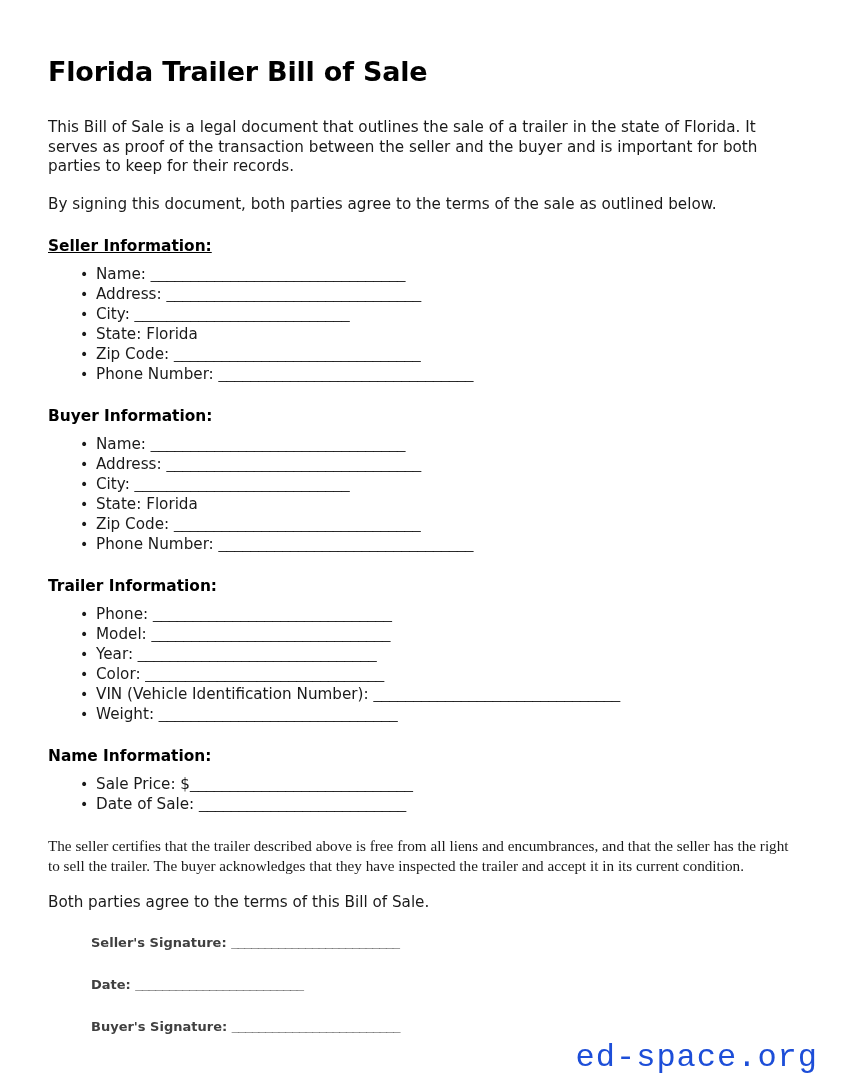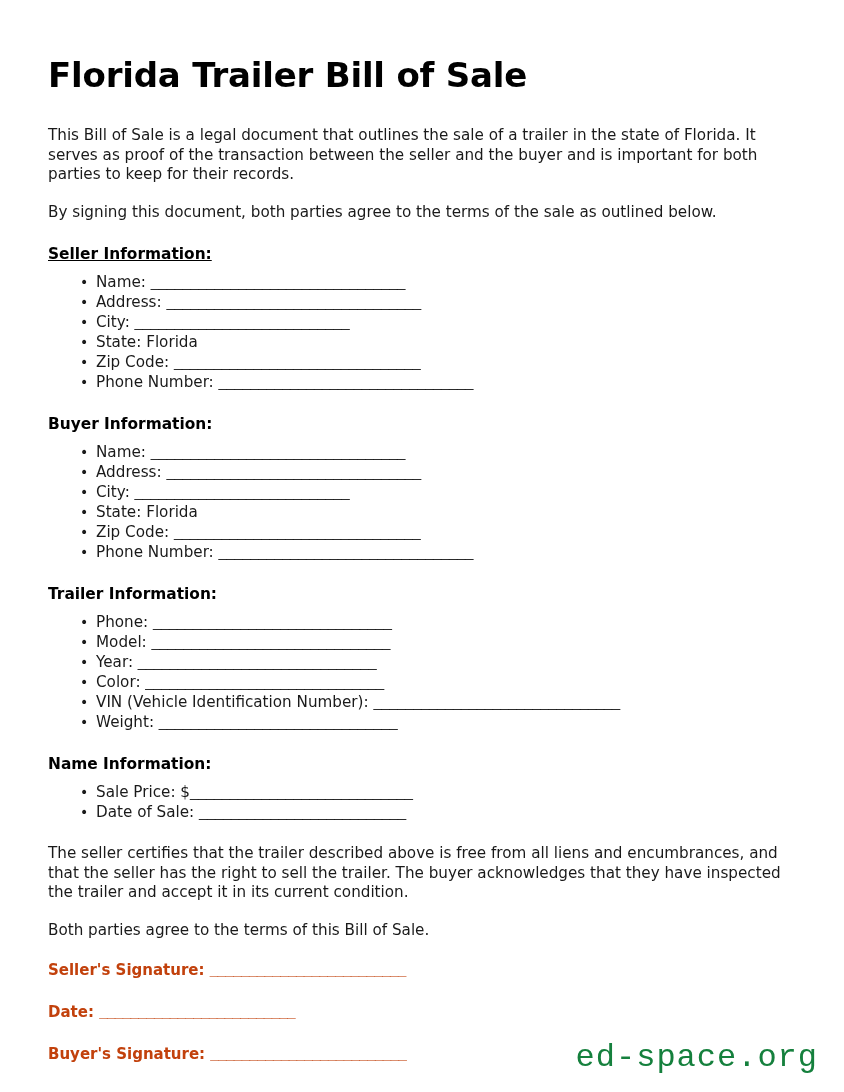--- a/index.html
+++ b/index.html
@@ -21,38 +21,38 @@
     position: absolute;
     left: 0; top: 0;
     width: 844px;
     height: 1092px;
     background: #ffffff;
     box-sizing: border-box;
     padding: 48px 48px 0 48px;
   }
 
   .doc-title {
-    font-size: 34px;
+    font-size: 27px;
     font-weight: bold;
     line-height: 1.15;
     letter-spacing: -0.2px;
     margin: 8px 0 0 0;
     color: #000000;
   }
 
   .para {
     font-size: 15.2px;
     line-height: 19.6px;
     margin: 0;
     color: #1a1a1a;
     max-width: 752px;
   }
   .para.intro { margin-top: 31px; }
   .para.byline { margin-top: 18.5px; }
-  .para.certify { margin-top: 22px; max-width: 756px; }
+  .para.certify { margin-top: 22px; max-width: 756px; font-family: Liberation Serif, serif; }
   .para.agree { margin-top: 18px; }
 
   .section-heading {
     font-size: 15.4px;
     font-weight: bold;
     color: #000000;
     margin: 0;
     line-height: 20px;
   }
   .section-heading.first { margin-top: 21px; text-decoration: underline; }
@@ -81,38 +81,39 @@
     color: #1a1a1a;
   }
 
   .blank {
     font-family: Liberation Sans, sans-serif;
     letter-spacing: -0.5px;
   }
 
   .sig-block { margin-top: 20px; }
   .sig-row {
-    font-size: 15px;
+    font-size: 13px;
     font-weight: bold;
     line-height: 20px;
-    color: #c2410c;
+    color: #404040;
     margin-top: 22px;
     white-space: nowrap;
+    margin-left: 43px;
   }
   .sig-row:first-child { margin-top: 0; }
   .sig-row .blank { font-weight: bold; }
 
   .watermark {
     position: absolute;
     right: 26px;
     bottom: 16px;
     font-family: "Liberation Mono", "DejaVu Sans Mono", monospace;
     font-size: 32px;
     letter-spacing: 1px;
-    color: #15803d;
+    color: #1d4ed8;
     white-space: nowrap;
   }
 </style>
 </head>
 <body>
 
 <div class="page">
 
   <h1 class="doc-title">Florida Trailer Bill of Sale</h1>
 

